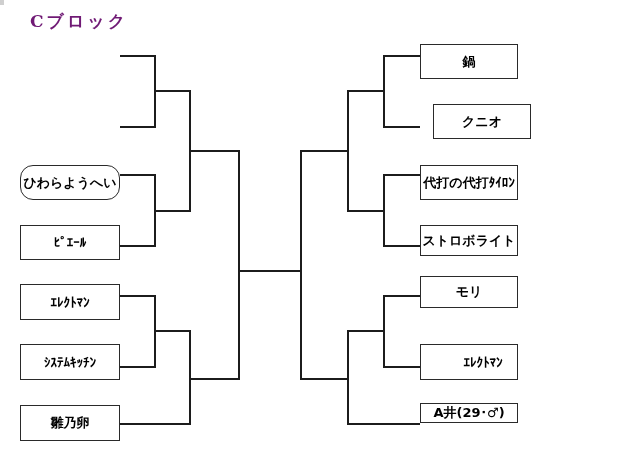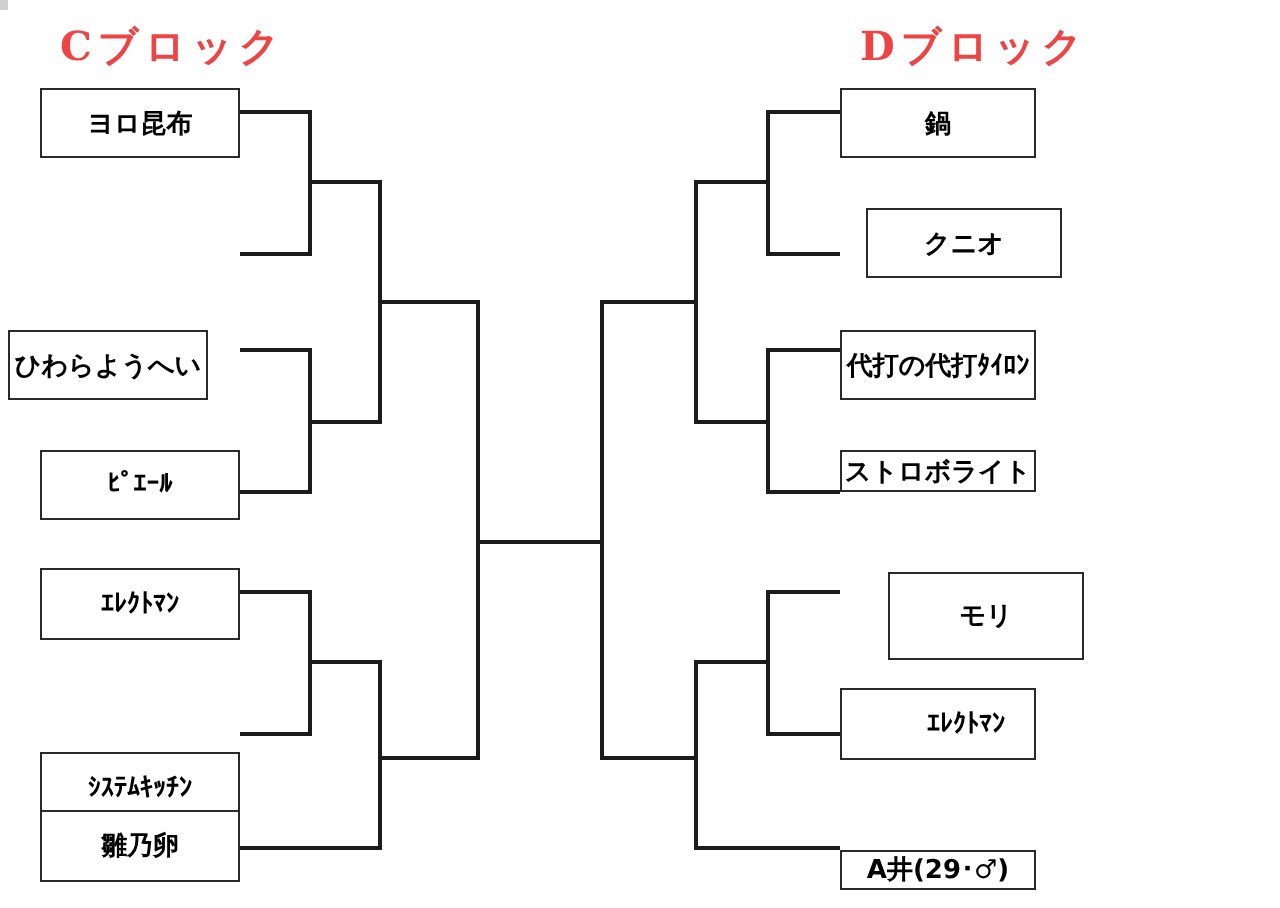--- a/index.html
+++ b/index.html
@@ -2,56 +2,54 @@
 <html><head>
 <meta charset="utf-8">
 <style>
   html,body{margin:0;padding:0;background:#ffffff;}
   .stage{
     position:relative;width:640px;height:454px;background:#ffffff;
     font-family:"DejaVu Sans",sans-serif;color:#000000;overflow:hidden;
   }
   .block-title{
     position:absolute;font-family:"DejaVu Serif","Liberation Serif",serif;
-    font-size:20px;font-weight:bold;letter-spacing:3px;color:#ef4444;
+    font-size:17px;font-weight:bold;letter-spacing:3px;color:#701a75;
     white-space:nowrap;
   }
   .pbox{
     position:absolute;box-sizing:border-box;border:1px solid #2a2a2a;
     background:#ffffff;display:flex;align-items:center;justify-content:center;
     font-size:13px;font-weight:bold;white-space:nowrap;overflow:hidden;
     color:#000;
   }
   .ln{position:absolute;background:#1c1c1c;}
   .corner-artifact{position:absolute;left:0;top:0;width:4px;height:5px;background:#cfcfcf;}
 </style>
 </head>
 <body>
 
 <div class="stage">
 
   <div class="corner-artifact"></div>
 
   <div class="block-title" style="left:30px;top:10px;">Cブロック</div>
-  <div class="block-title" style="left:430px;top:10px;">Dブロック</div>
 
-  <div class="pbox" style="left:20px;top:44px;width:100px;height:35px;">ヨロ昆布</div>
-  <div class="pbox" style="left:4px;top:165px;width:100px;height:35px;">ひわらようへい</div>
+  <div class="pbox" style="left:20px;top:165px;width:100px;height:35px;border-radius:13px;">ひわらようへい</div>
   <div class="pbox" style="left:20px;top:225px;width:100px;height:35px;">ﾋﾟｴｰﾙ</div>
   <div class="pbox" style="left:20px;top:284px;width:100px;height:36px;">ｴﾚｸﾄﾏﾝ</div>
-  <div class="pbox" style="left:20px;top:344px;width:100px;height:36px;margin-top:32px;">ｼｽﾃﾑｷｯﾁﾝ</div>
+  <div class="pbox" style="left:20px;top:344px;width:100px;height:36px;">ｼｽﾃﾑｷｯﾁﾝ</div>
   <div class="pbox" style="left:20px;top:405px;width:100px;height:36px;">雛乃卵</div>
 
   <div class="pbox" style="left:420px;top:44px;width:98px;height:35px;">鍋</div>
   <div class="pbox" style="left:433px;top:104px;width:98px;height:35px;">クニオ</div>
   <div class="pbox" style="left:420px;top:165px;width:98px;height:35px;">代打の代打ﾀｲﾛﾝ</div>
-  <div class="pbox" style="left:420px;top:225px;width:98px;height:21px;">ストロボライト</div>
-  <div class="pbox" style="left:420px;top:286px;width:98px;height:44px;margin-left:24px;">モリ</div>
+  <div class="pbox" style="left:420px;top:225px;width:98px;height:31px;">ストロボライト</div>
+  <div class="pbox" style="left:420px;top:276px;width:98px;height:32px;">モリ</div>
   <div class="pbox" style="left:420px;top:344px;width:98px;height:36px;padding-left:28px;">ｴﾚｸﾄﾏﾝ</div>
-  <div class="pbox" style="left:420px;top:425px;width:98px;height:20px;">A井(29･♂)</div>
+  <div class="pbox" style="left:420px;top:403px;width:98px;height:20px;">A井(29･♂)</div>
 
   <div class="ln" style="left:120px;top:55px;width:36px;height:2px;"></div>
   <div class="ln" style="left:120px;top:126px;width:36px;height:2px;"></div>
   <div class="ln" style="left:154px;top:55px;width:2px;height:73px;"></div>
   <div class="ln" style="left:154px;top:90px;width:37px;height:2px;"></div>
 
   <div class="ln" style="left:120px;top:174px;width:36px;height:2px;"></div>
   <div class="ln" style="left:120px;top:245px;width:36px;height:2px;"></div>
   <div class="ln" style="left:154px;top:174px;width:2px;height:73px;"></div>
   <div class="ln" style="left:154px;top:210px;width:37px;height:2px;"></div>

